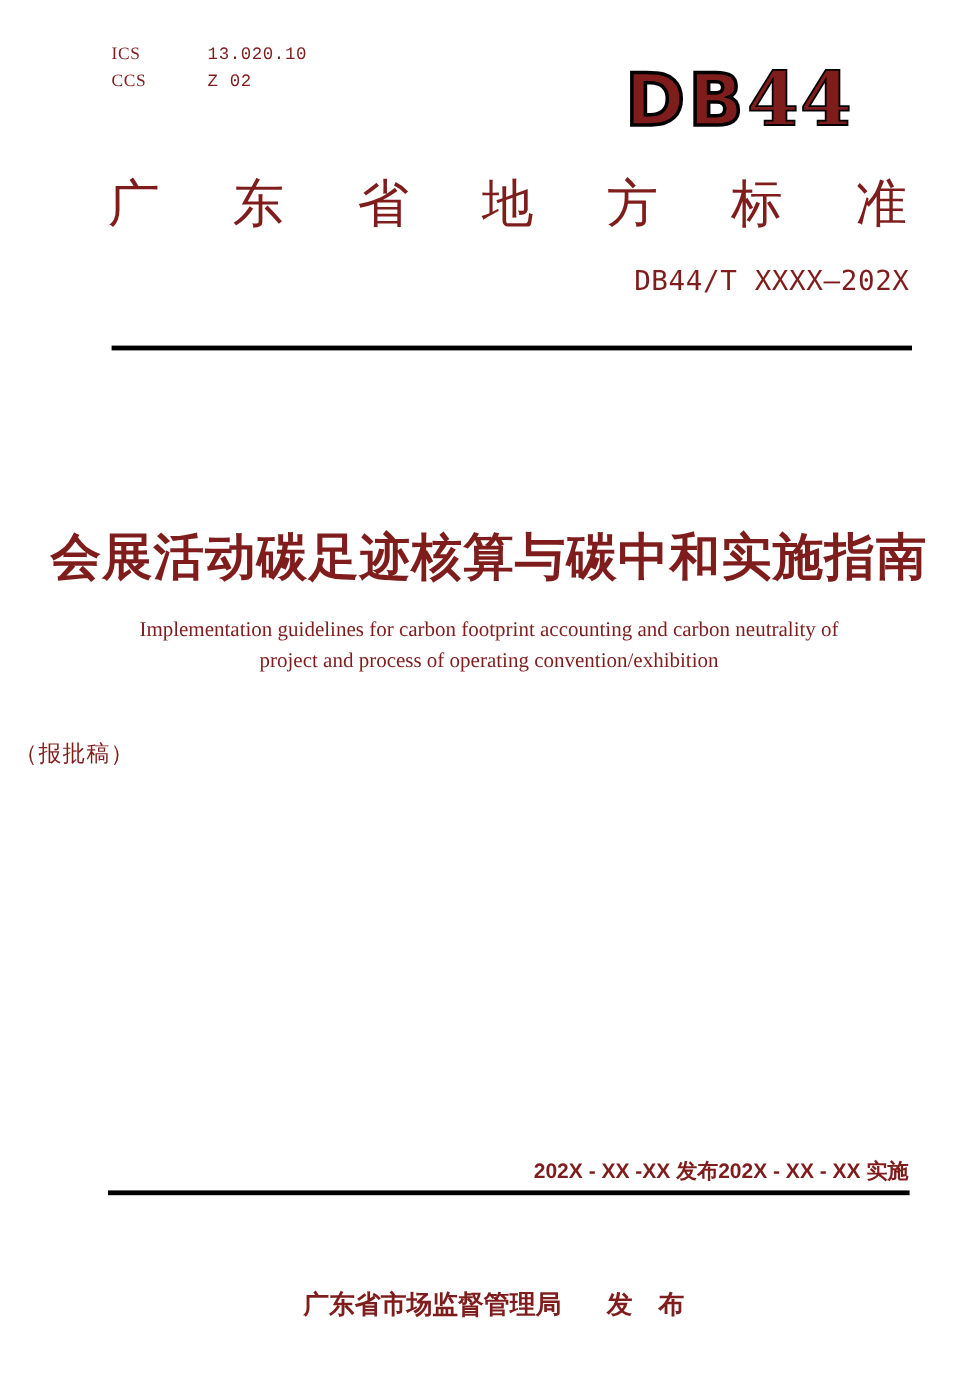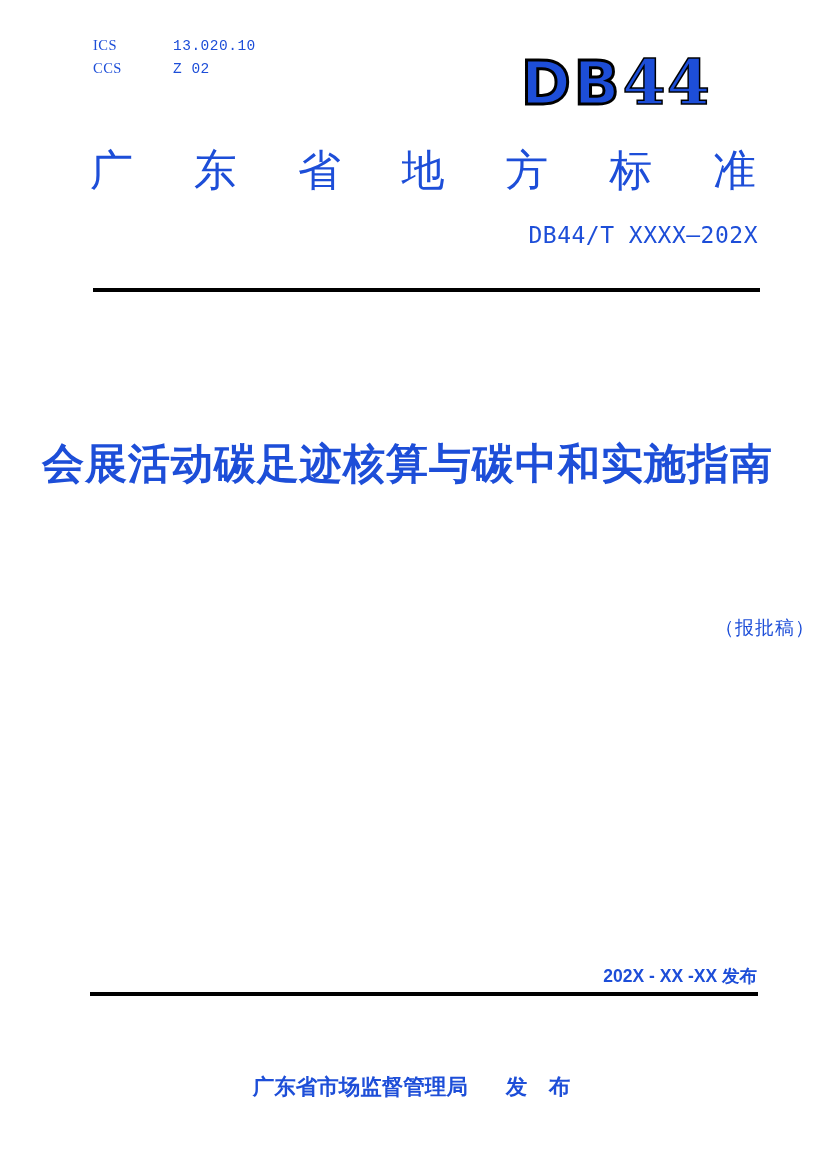--- a/index.html
+++ b/index.html
@@ -6,21 +6,21 @@
     margin: 0;
     padding: 0;
     background: #e8e8e8;
   }
   .page {
     position: relative;
     width: 815px;
     height: 1151px;
     margin: 0 auto;
     background: #ffffff;
-    color: #1d4ed8;
+    color: #7f1d1d;
     font-family: "Liberation Sans", sans-serif;
     overflow: hidden;
   }
 
   
   .ics-block {
     position: absolute;
     left: 93px;
     top: 34px;
     font-size: 14.5px;
@@ -116,23 +116,24 @@
     font-size: 17.5px;
     line-height: 1.5;
     white-space: pre-line;
   }
 
   .draft-status {
     position: absolute;
     left: 0;
     right: 0;
     top: 615px;
-    text-align: right;
+    text-align: left;
     font-size: 19px;
     letter-spacing: 1px;
+    padding-left: 12px;
   }
 
   
   .footer-dates {
     position: absolute;
     left: 95px;
     right: 58px;
     top: 964px;
     display: flex;
     justify-content: flex-end;
@@ -192,25 +193,28 @@
     <span>标</span>
     <span>准</span>
   </div>
 
   <div class="standard-number">DB44/T XXXX—202X</div>
 
   <div class="rule-top"></div>
 
   <div class="title-zh">会展活动碳足迹核算与碳中和实施指南</div>
 
+  <div class="title-en">Implementation guidelines for carbon footprint accounting and carbon neutrality of
+project and process of operating convention/exhibition</div>
 
   <div class="draft-status">（报批稿）</div>
 
   <div class="footer-dates">
     <span>202X - XX -XX 发布</span>
+    <span>202X - XX - XX 实施</span>
   </div>
 
   <div class="rule-bottom"></div>
 
   <div class="publisher-line">
     <span>广东省市场监督管理局</span><span class="publish-action">发　布</span>
   </div>
 
 </div>
 

